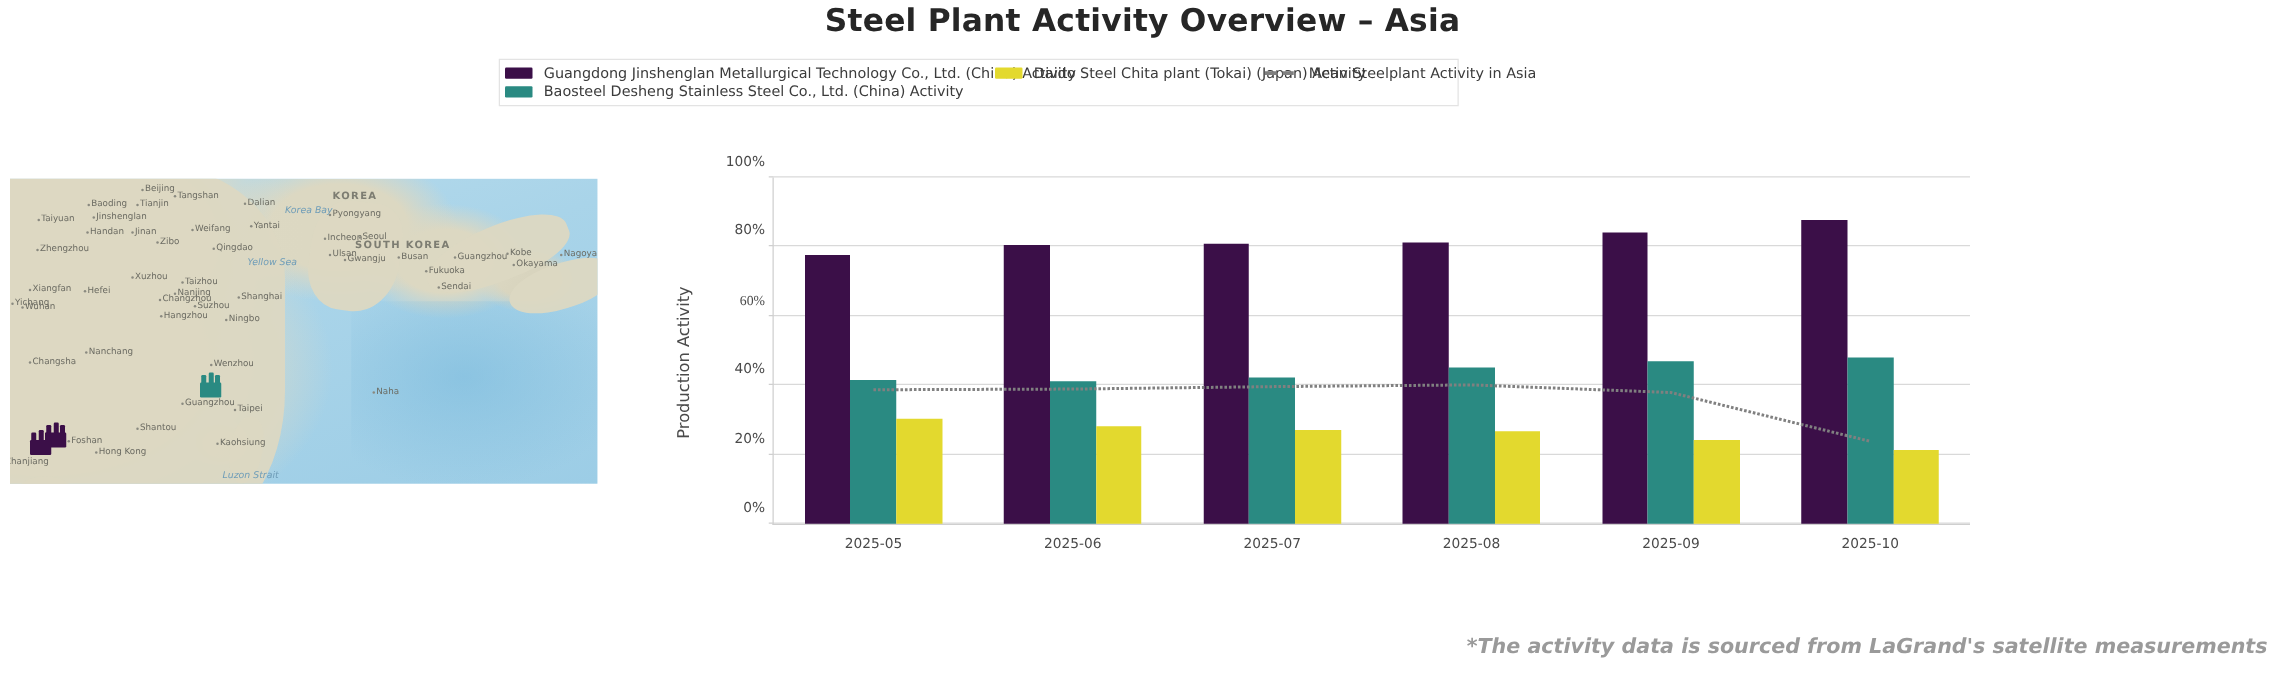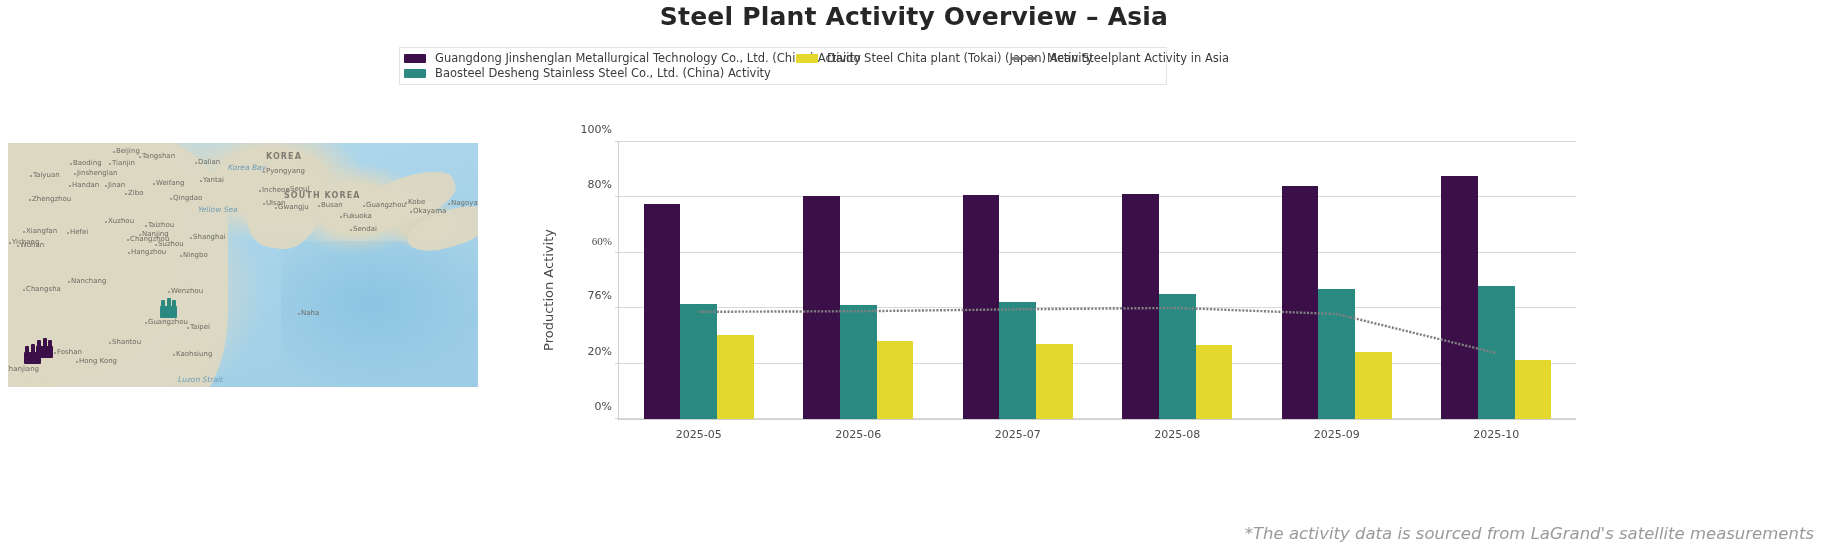--- a/index.html
+++ b/index.html
@@ -250,25 +250,26 @@
     left: 0; top: 0;
     width: 100%;
     height: 100%;
     overflow: visible;
   }
 
   
   .footnote {
     position: absolute;
     right: 14px;
-    bottom: 11px;
+    bottom: 28px;
     font-size: 16.5px;
     font-style: italic;
     color: #9a9a9a;
     white-space: nowrap;
+    font-weight: bold;
   }
 </style>
 </head>
 <body>
 
 <div class="page-title">Steel Plant Activity Overview – Asia</div>
 
 <div class="legend-box">
   <div class="legend-item li-0">
     <span class="swatch" style="background:#3b0f48"></span>
@@ -433,21 +434,21 @@
   <div class="plot">
     <div class="bars-layer" id="grid-layer">
         <div class="gridline" style="bottom: 0%;"></div>
         <div class="ytick-mark" style="bottom: 0%;"></div>
         <div class="ytick" style="bottom: calc(0% + 0px);">0%</div>
         <div class="gridline" style="bottom: 20%;"></div>
         <div class="ytick-mark" style="bottom: 20%;"></div>
         <div class="ytick" style="bottom: calc(20% + 0px);">20%</div>
         <div class="gridline" style="bottom: 40%;"></div>
         <div class="ytick-mark" style="bottom: 40%;"></div>
-        <div class="ytick" style="bottom: calc(40% + 0px);">76%</div>
+        <div class="ytick" style="bottom: calc(40% + 0px);">40%</div>
         <div class="gridline" style="bottom: 60%;"></div>
         <div class="ytick-mark" style="bottom: 60%;"></div>
         <div class="ytick" style="bottom: calc(60% + 0px); font-family: Liberation Serif, serif;">60%</div>
         <div class="gridline" style="bottom: 80%;"></div>
         <div class="ytick-mark" style="bottom: 80%;"></div>
         <div class="ytick" style="bottom: calc(80% + 0px);">80%</div>
         <div class="gridline" style="bottom: 100%;"></div>
         <div class="ytick-mark" style="bottom: 100%;"></div>
         <div class="ytick" style="bottom: calc(100% + 0px);">100%</div>
       </div>

